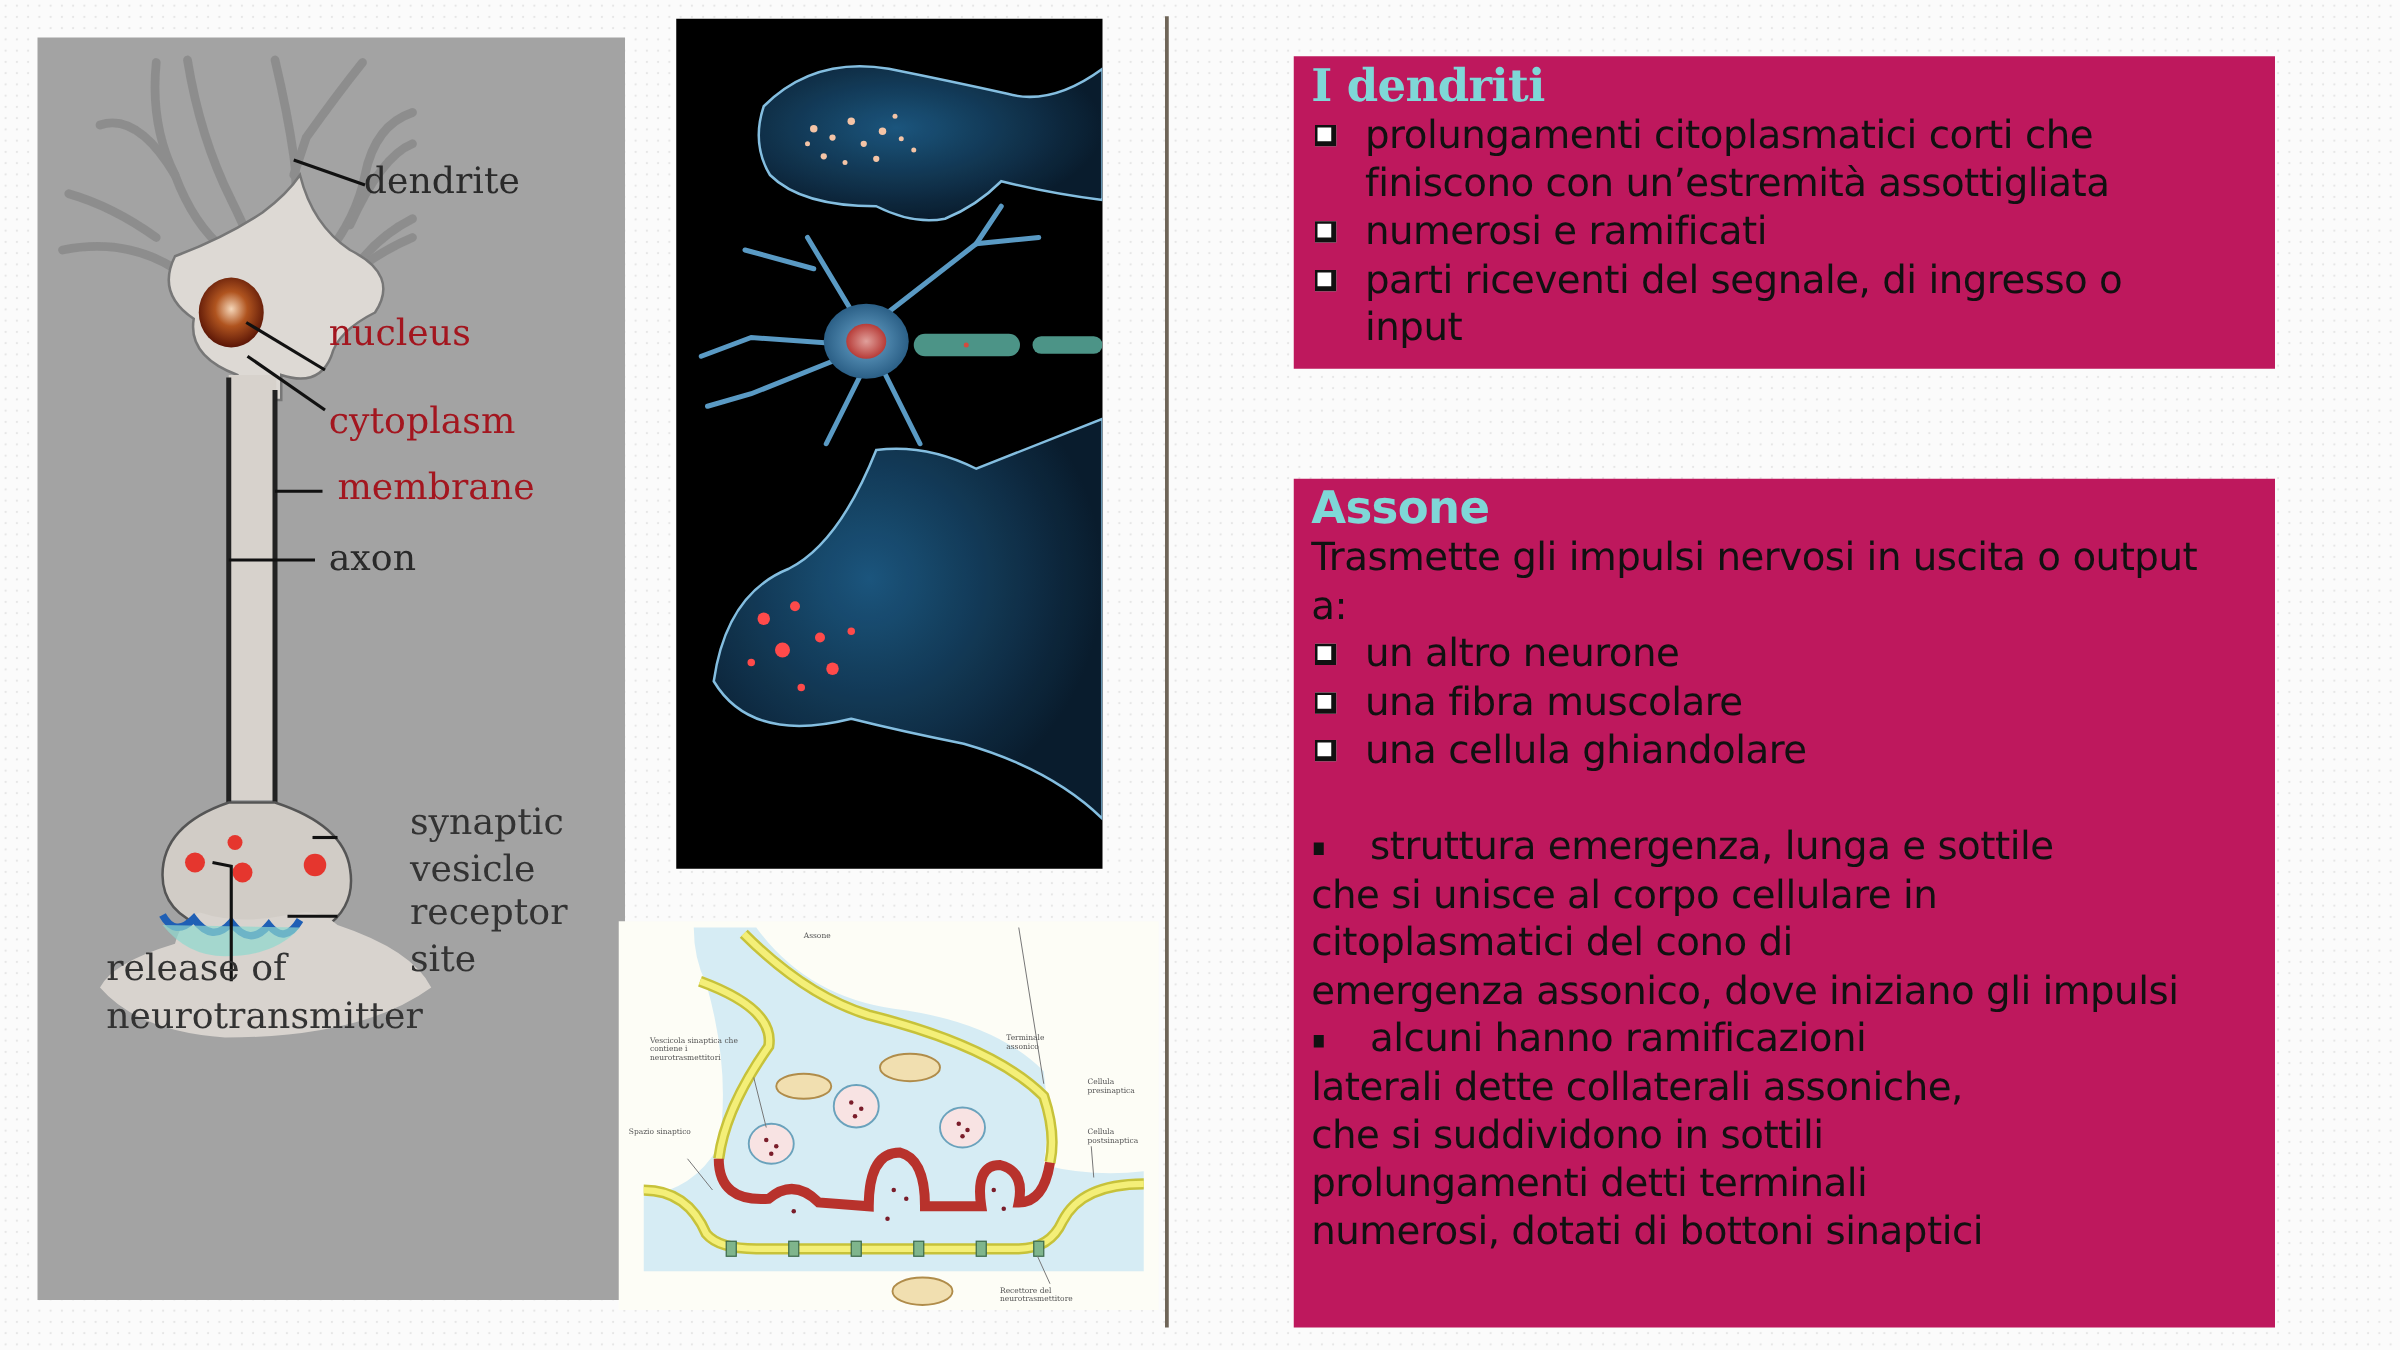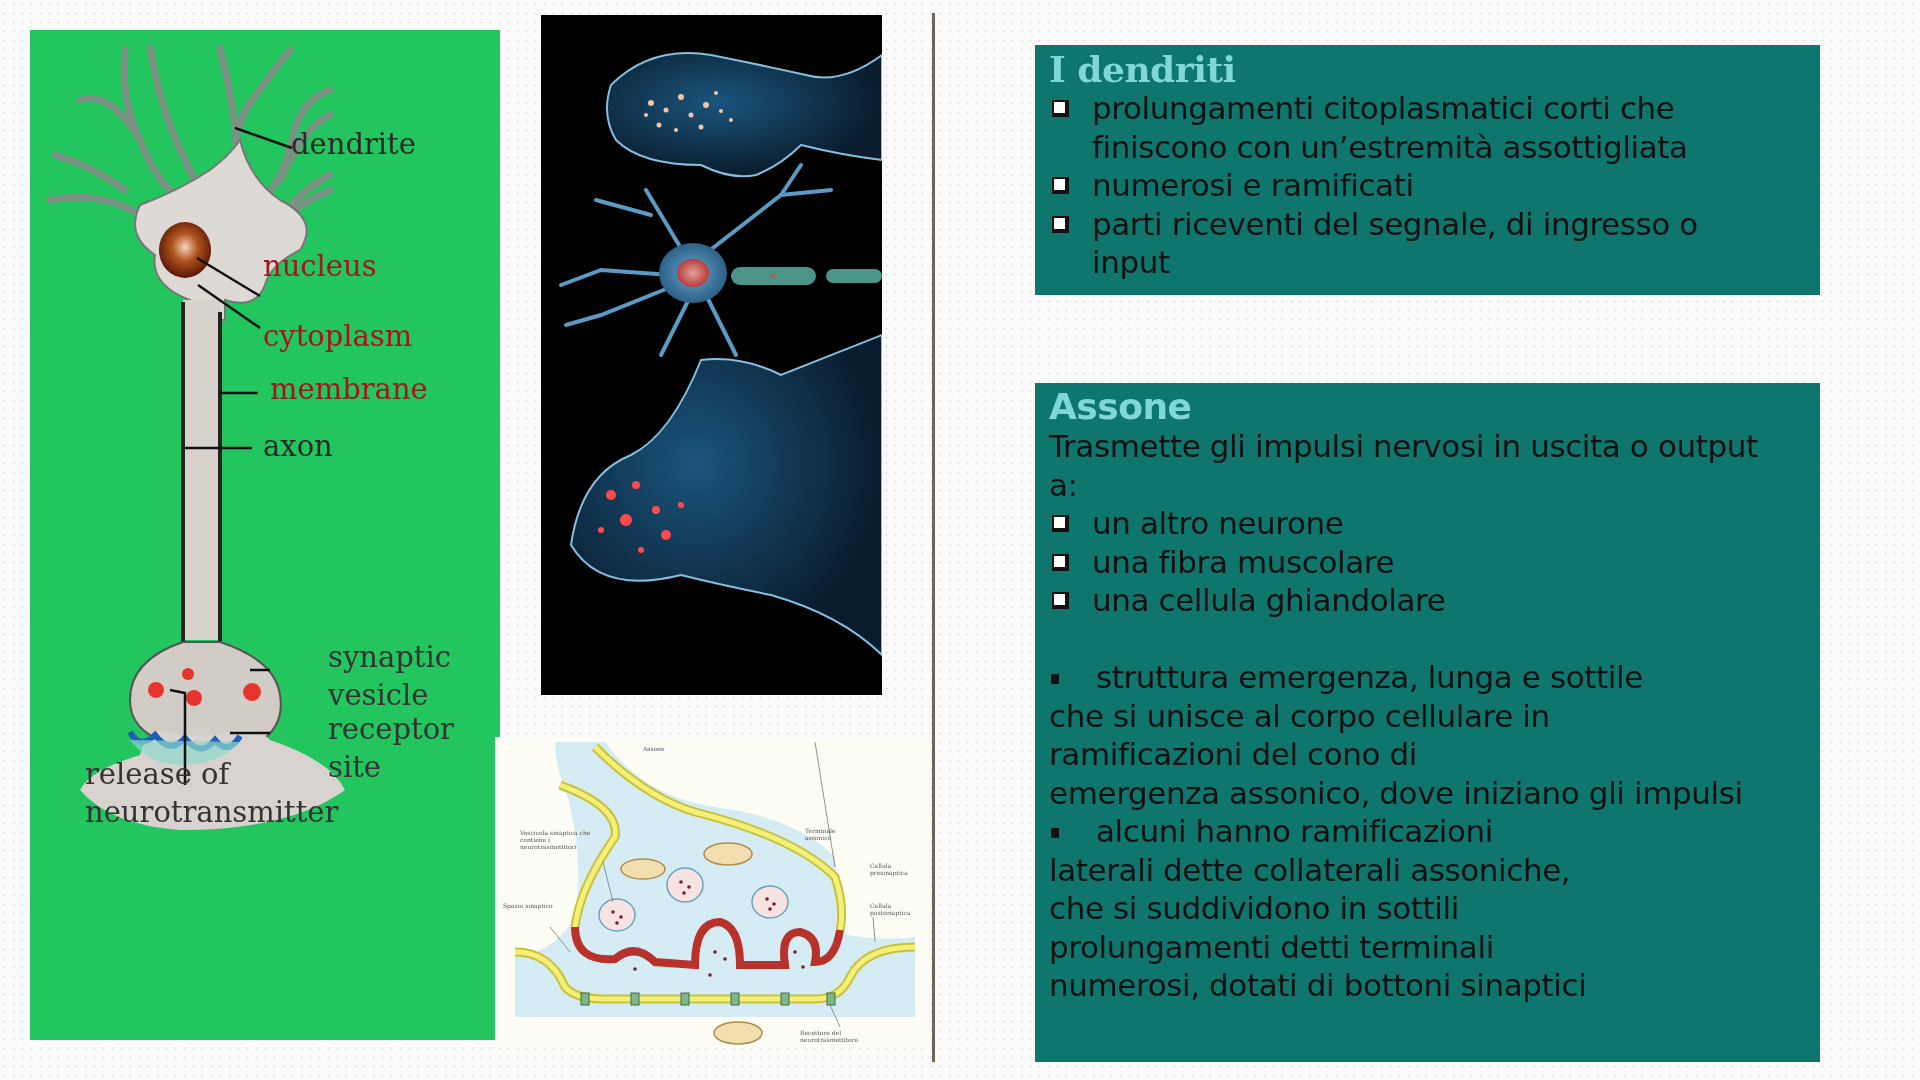--- a/index.html
+++ b/index.html
@@ -7,21 +7,21 @@
   body {
     position: relative;
     background-color: #fbfbfb;
     background-image: radial-gradient(#e6e6e6 1px, transparent 1.2px);
     background-size: 9px 9px;
     font-family: "DejaVu Sans", "Liberation Sans", sans-serif;
   }
   
   .neuron-panel {
     position: absolute; left: 30px; top: 30px; width: 470px; height: 1010px;
-    background: #22c55e;
+    background: #a3a3a3;
     text-decoration: underline;
   }
   .neuron-panel svg { position: absolute; left: 0; top: 0; }
   .n-label {
     position: absolute; font-family: "DejaVu Serif", "Liberation Serif", serif;
     font-size: 29px; line-height: 1; white-space: nowrap;
   }
   .n-label.black { color: #2a2a2a; }
   .n-label.red { color: #a3161f; }
   .n-label.multi { line-height: 38px; color: #333; }
@@ -42,21 +42,21 @@
   }
 
   
   .divider {
     position: absolute; left: 932px; top: 13px; width: 3px; height: 1049px;
     background: #6f6558;
   }
 
   
   .box {
-    position: absolute; left: 1035px; width: 785px; background: #0f766e;
+    position: absolute; left: 1035px; width: 785px; background: #be185d;
     padding: 4px 12px 0 14px;
     font-family: "DejaVu Sans", "Liberation Sans", sans-serif;
     font-size: 31px; color: #111; letter-spacing: -0.4px;
   }
   .box-dendriti { top: 45px; height: 250px; }
   .box-assone { top: 383px; height: 679px; }
   .box h2 {
     font-family: "DejaVu Sans", "Liberation Sans", sans-serif;
     font-weight: bold; color: #7fd7d7; font-size: 36px; line-height: 40px;
     letter-spacing: -0.5px;
@@ -330,21 +330,21 @@
     <div class="item-text"><span>una </span><b>cellula ghiandolare</b></div>
   </div>
 
   <div class="spacer"></div>
 
   <div class="item">
     <span class="sq"></span>
     <div class="item-text"><span>struttura </span><b>emergenza</b><span>, lunga e sottile</span></div>
   </div>
   <div class="line">che si unisce al corpo cellulare in</div>
-  <div class="line"><span>ramificazioni del </span><b>cono di</b></div>
+  <div class="line"><span>citoplasmatici del </span><b>cono di</b></div>
   <div class="line"><b>emergenza assonico</b><span>, dove iniziano gli impulsi</span></div>
 
   <div class="item">
     <span class="sq"></span>
     <div class="item-text">alcuni hanno ramificazioni</div>
   </div>
   <div class="line"><span>laterali dette </span><b>collaterali assoniche</b><span>,</span></div>
   <div class="line">che si suddividono in sottili</div>
   <div class="line">prolungamenti detti terminali</div>
   <div class="line"><span>numerosi, dotati di </span><b>bottoni sinaptici</b></div>

